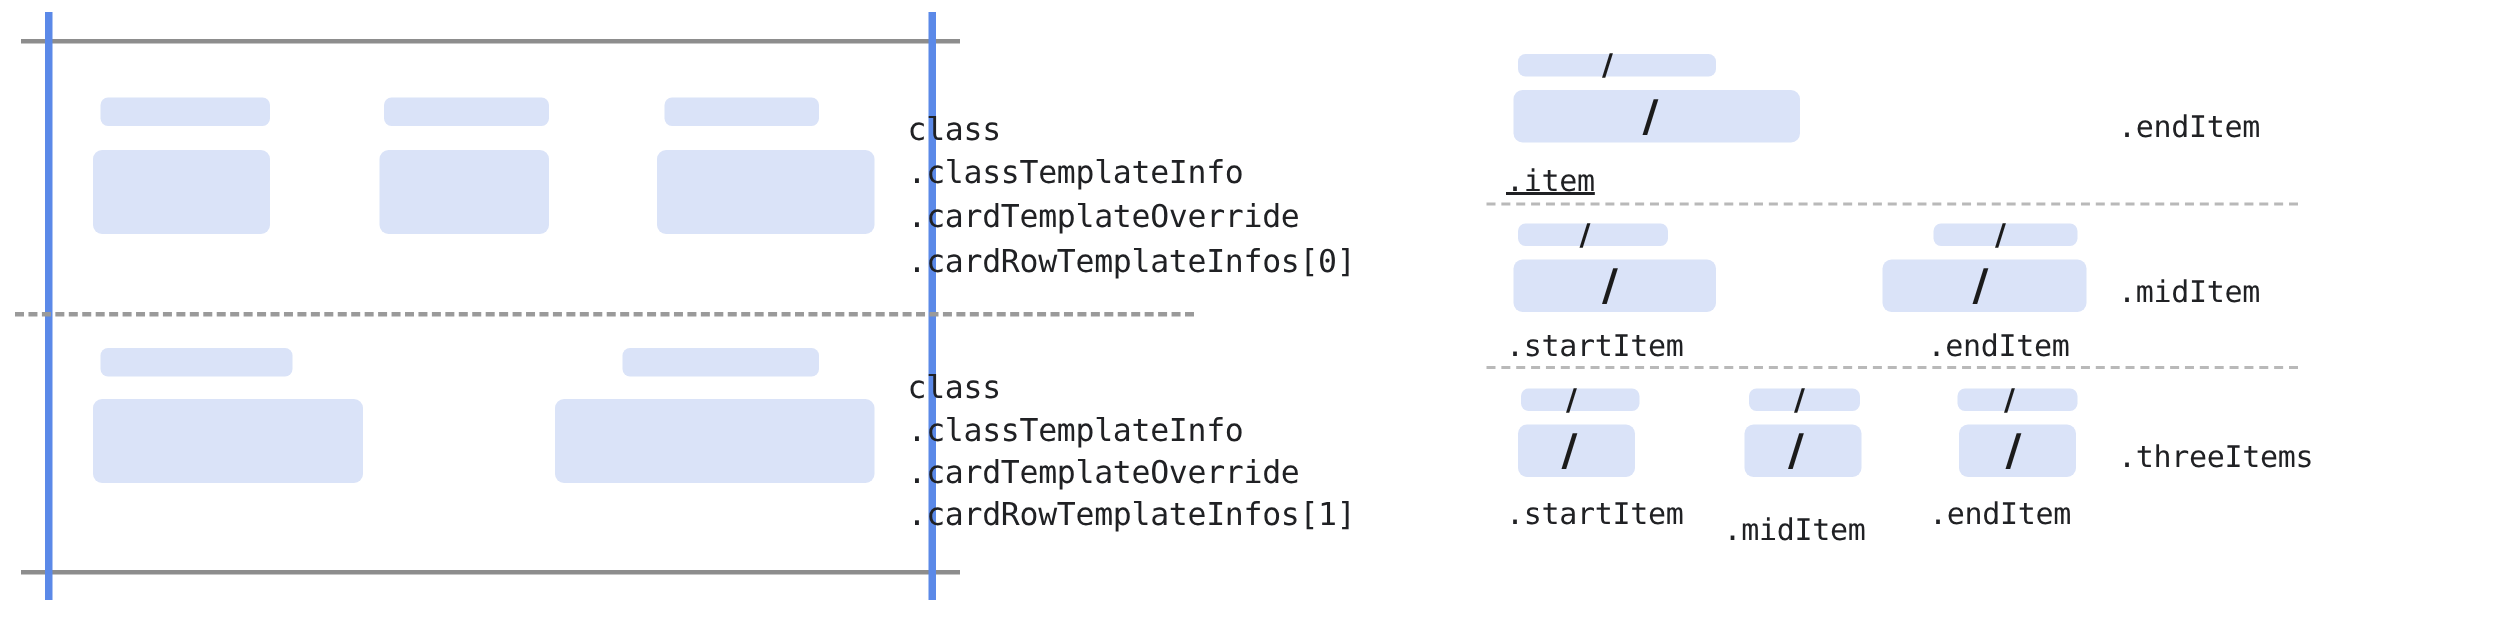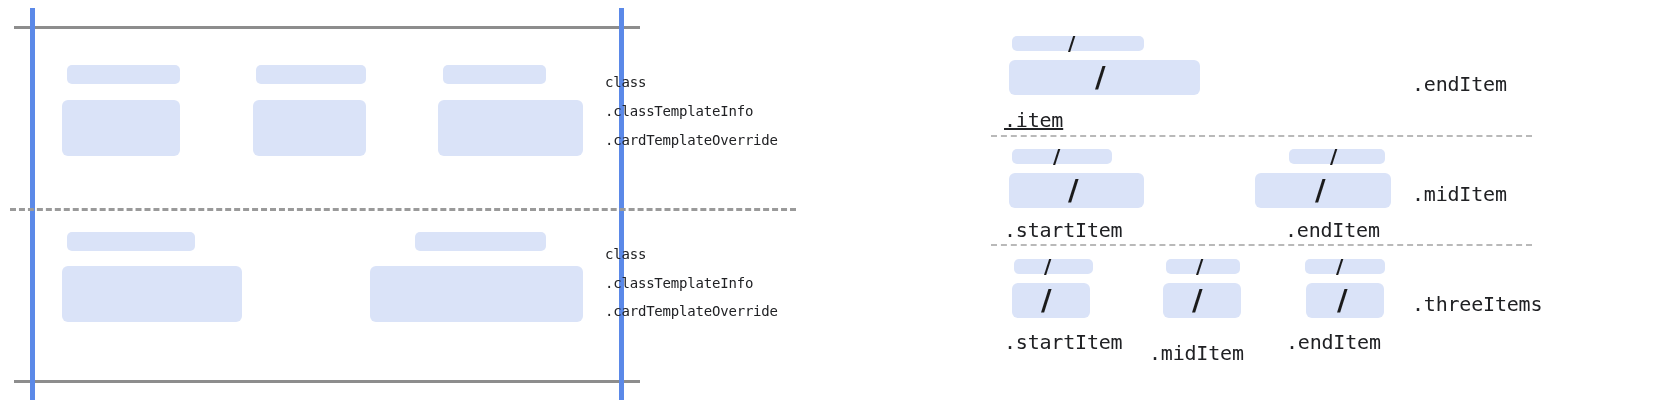--- a/index.html
+++ b/index.html
@@ -50,21 +50,21 @@
     font-family: "Liberation Sans", sans-serif;
     font-weight: bold;
     font-size: 27px;
     color: #8e9296;
     letter-spacing: -0.3px;
     white-space: nowrap;
   }
   .mono {
     position: absolute;
     font-family: "DejaVu Sans Mono", monospace;
-    font-size: 14px;
+    font-size: 21px;
     color: #202124;
     white-space: nowrap;
     letter-spacing: -0.2px;
   }
   .mono.lbl { font-size: 20px; }
 
   
   .slash {
     position: absolute;
     font-family: "DejaVu Sans", sans-serif;
@@ -96,24 +96,26 @@
 
   <div class="ph sm" style="left:67px; top:232px; width:128px; height:19px;"></div>
   <div class="ph" style="left:62px; top:266px; width:180px; height:56px;"></div>
 
   <div class="ph sm" style="left:415px; top:232px; width:131px; height:19px;"></div>
   <div class="ph" style="left:370px; top:266px; width:213px; height:56px;"></div>
 
   <div class="mono" style="left:605px; top:74px;">class</div>
   <div class="mono" style="left:605px; top:103px;">.classTemplateInfo</div>
   <div class="mono" style="left:605px; top:132px;">.cardTemplateOverride</div>
+  <div class="mono" style="left:605px; top:162px;">.cardRowTemplateInfos[0]</div>
 
   <div class="mono" style="left:605px; top:246px;">class</div>
   <div class="mono" style="left:605px; top:275px;">.classTemplateInfo</div>
   <div class="mono" style="left:605px; top:303px;">.cardTemplateOverride</div>
+  <div class="mono" style="left:605px; top:331px;">.cardRowTemplateInfos[1]</div>
 
   <div class="ph sm" style="left:1012px; top:36px; width:132px; height:15px;"></div>
   <span class="slash" style="left:1068px; top:33px; font-size:20px;">/</span>
 
   <div class="ph" style="left:1009px; top:60px; width:191px; height:35px;"></div>
   <span class="slash" style="left:1095px; top:63px; font-size:29px;">/</span>
 
   <div class="mono lbl" style="left:1004px; top:108px;text-decoration:underline;">.item</div>
 
   <div class="mono lbl" style="left:1412px; top:72px;">.endItem</div>

